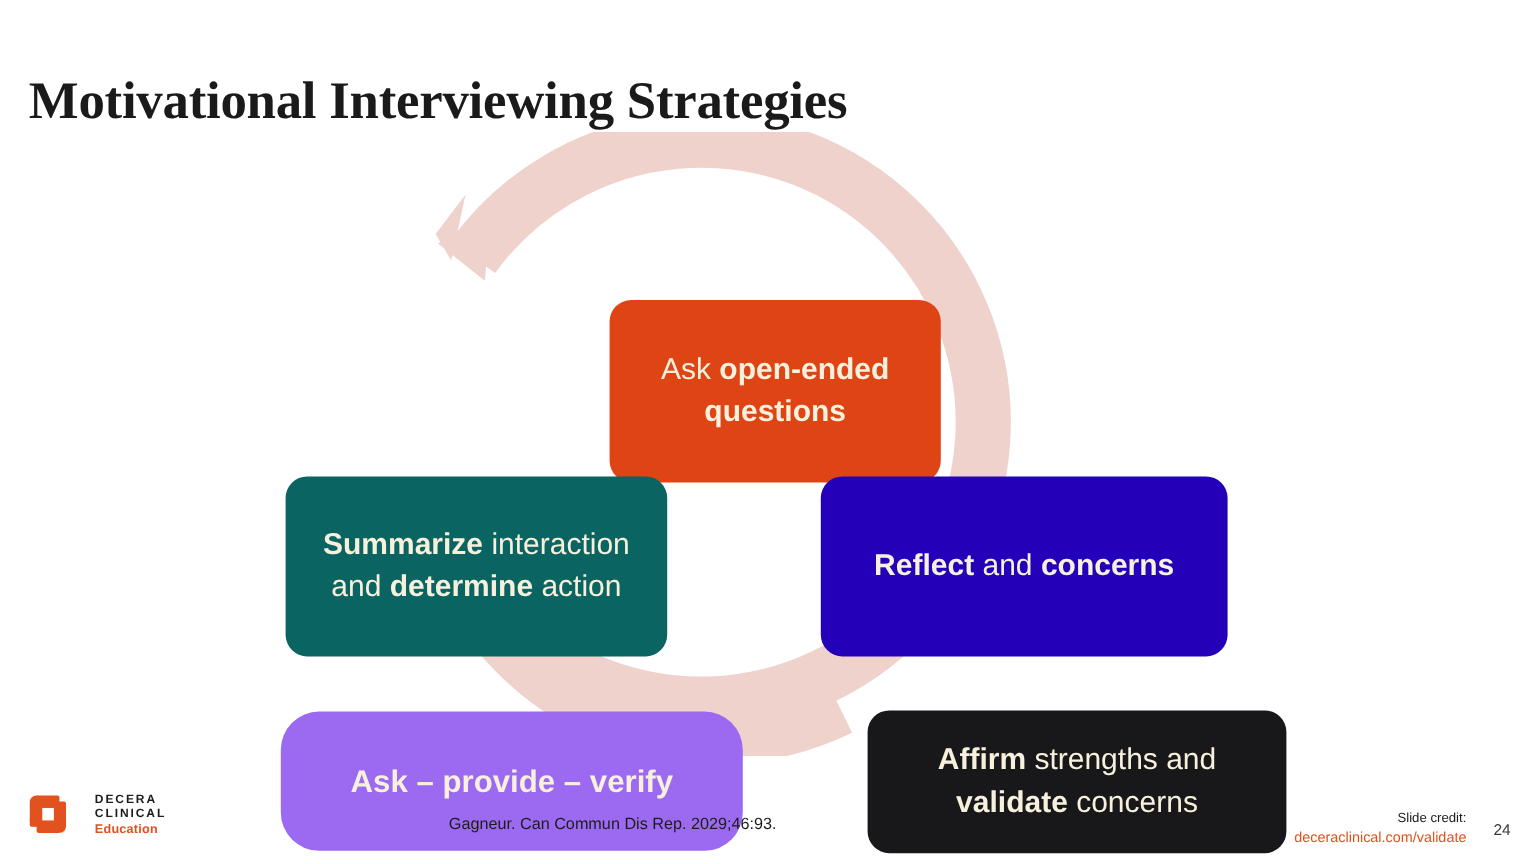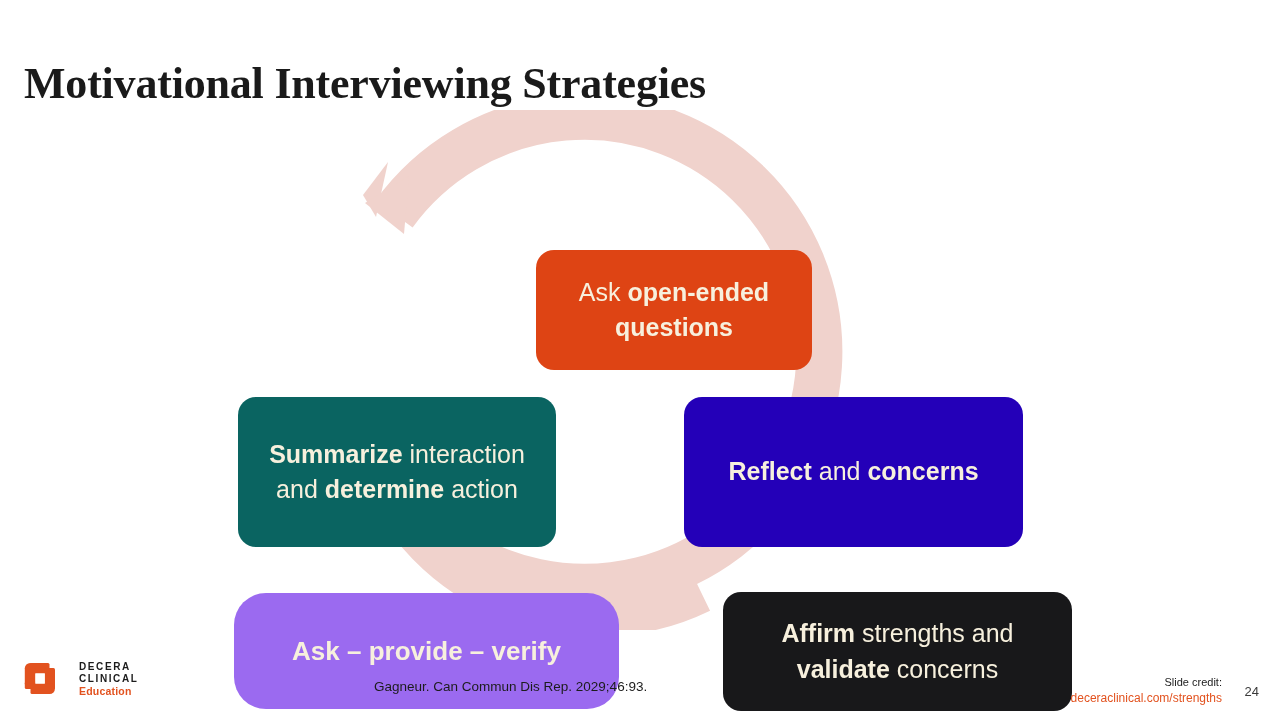--- a/index.html
+++ b/index.html
@@ -58,23 +58,22 @@
   }
   .node .txt {
     font-size: 25px;
     line-height: 1.42;
     font-weight: 400;
     padding: 0 18px;
   }
   .node .txt b { font-weight: 700; }
 
   .node-ask-open {
-    left: 508px; top: 140px; width: 276px; height: 120px;
+    left: 508px; top: 140px; width: 276px; height: 152px;
     background: #de4414;
-    margin-left: 28px;
   }
   .node-ask-open .txt { font-size: 25px; }
 
   .node-reflect {
     left: 684px; top: 287px; width: 339px; height: 150px;
     background: #2400b8;
   }
   .node-reflect .txt { font-size: 25px; }
 
   .node-affirm {
@@ -225,16 +224,16 @@
     <div class="logo-line1">DECERA</div>
     <div class="logo-line2">CLINICAL</div>
     <div class="logo-line3">Education</div>
   </div>
 </div>
 
 <div class="citation">Gagneur. Can Commun Dis Rep. 2029;46:93.</div>
 
 <div class="slide-credit">
   <span class="label">Slide credit:</span>
-  <a class="url" href="#">deceraclinical.com/strengths</a>
+  <a class="url" href="#">deceraclinical.com/validate</a>
 </div>
 
 <div class="page-number">24</div>
 
 </body></html>

